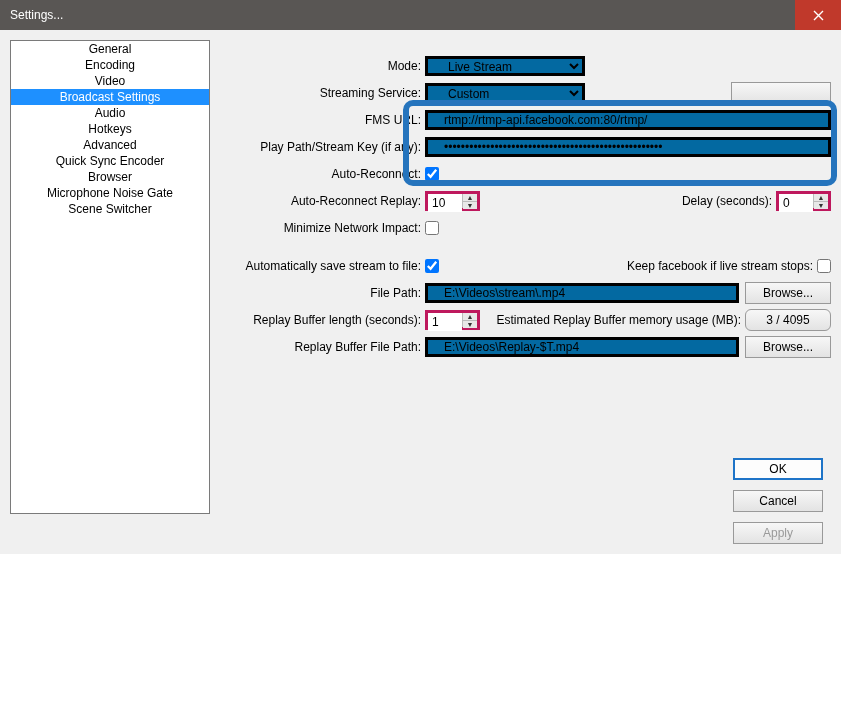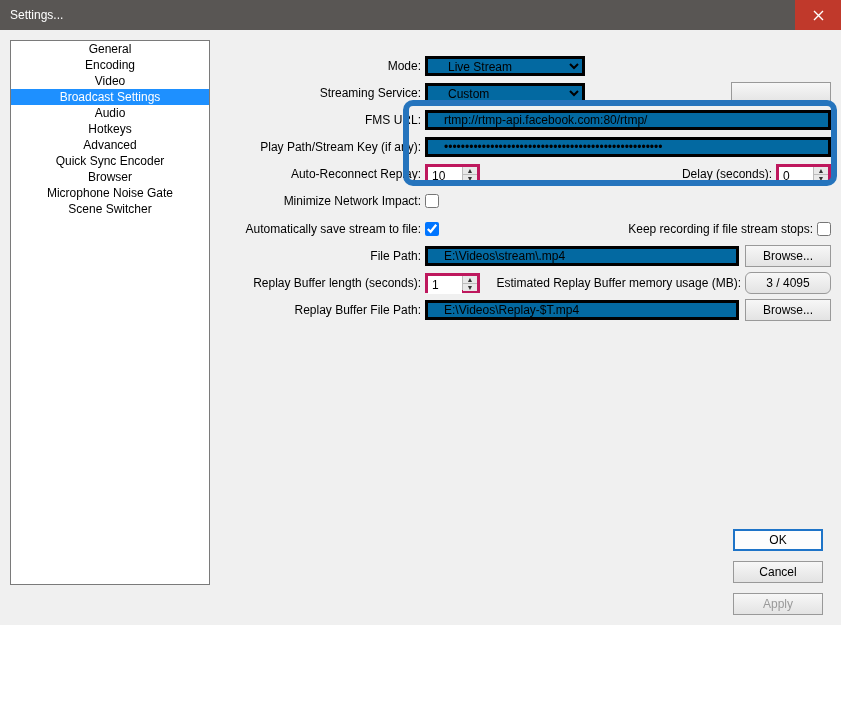--- a/index.html
+++ b/index.html
@@ -1,17 +1,17 @@
 <!DOCTYPE html>
 <html><head>
 <meta charset="utf-8">
 <style>
   * { box-sizing: border-box; font-family: "Segoe UI", Tahoma, Arial, sans-serif; font-size: 12px; }
   body { margin:0; padding:0; background:#fff; width:841px; height:703px; overflow:hidden; }
-  .window { width:841px; height:625px; background:#f0f0f0; position:relative; }
+  .window { width:841px; height:554px; background:#f0f0f0; position:relative; }
   .titlebar { height:30px; background:#595654; color:#fff; display:flex; align-items:center; justify-content:space-between; padding-left:10px; }
   .titlebar .title { font-size:12px; }
   .titlebar .close { width:46px; height:30px; background:#c0392b; color:#fff; display:flex; align-items:center; justify-content:center; font-size:14px; }
   .body { position:absolute; top:30px; left:0; right:0; bottom:0; background:#f0f0f0; padding:10px; }
   .sidebar { position:absolute; top:10px; left:10px; width:200px; bottom:40px; background:#fff; border:1px solid #7a7a7a; overflow:hidden; }
   .sidebar .item { padding:1px 4px; cursor:default; white-space:nowrap;text-align:center; }
   .sidebar .item.selected { background:#1e90ff; color:#fff; }
   .main { position:absolute; top:10px; left:220px; right:10px; bottom:40px; }
   .row { display:flex; align-items:center; height:22px; margin-bottom:5px; }
   .lbl { text-align:right; padding-right:4px; white-space:nowrap; }
@@ -74,20 +74,24 @@
       <div class="row">
         <div class="lbl lbl1">FMS URL:</div>
         <input type="text" style="flex: 1 1 0%;" value="rtmp://rtmp-api.facebook.com:80/rtmp/">
       </div>
 
       <div class="row">
         <div class="lbl lbl1">Play Path/Stream Key (if any):</div>
         <input type="password" style="flex: 1 1 0%;" value="****************************************************">
       </div>
 
+      <div class="row">
+        <div class="lbl lbl1">Auto-Reconnect:</div>
+        <input type="checkbox" checked="" style="">
+      </div>
 
       <div class="row">
         <div class="lbl lbl1">Auto-Reconnect Replay:</div>
         <div class="spin">
           <input value="10" style="">
           <div class="btns">
               <div>▲</div>
               <div>▼</div>
             </div>
         </div>
@@ -100,25 +104,25 @@
               <div>▼</div>
             </div>
         </div>
       </div>
 
       <div class="row">
         <div class="lbl lbl1">Minimize Network Impact:</div>
         <input type="checkbox" style="">
       </div>
 
-      <div class="row" style="margin-top:6px;">
+      <div class="row" style="margin-top:16px;">
         <div class="lbl lbl1">Automatically save stream to file:</div>
         <input type="checkbox" checked="" style="">
         <div style="flex:1"></div>
-        <div class="lbl">Keep recording if file stream stops:</div>
+        <div class="lbl">Keep facebook if live stream stops:</div>
         <input type="checkbox" style="">
       </div>
 
       <div class="row">
         <div class="lbl lbl1">File Path:</div>
         <input type="text" style="flex: 1 1 0%;" value="E:\Videos\stream\.mp4">
         <div style="width:6px;"></div>
         <div class="btn" style="width:86px;">Browse...</div>
       </div>
 

